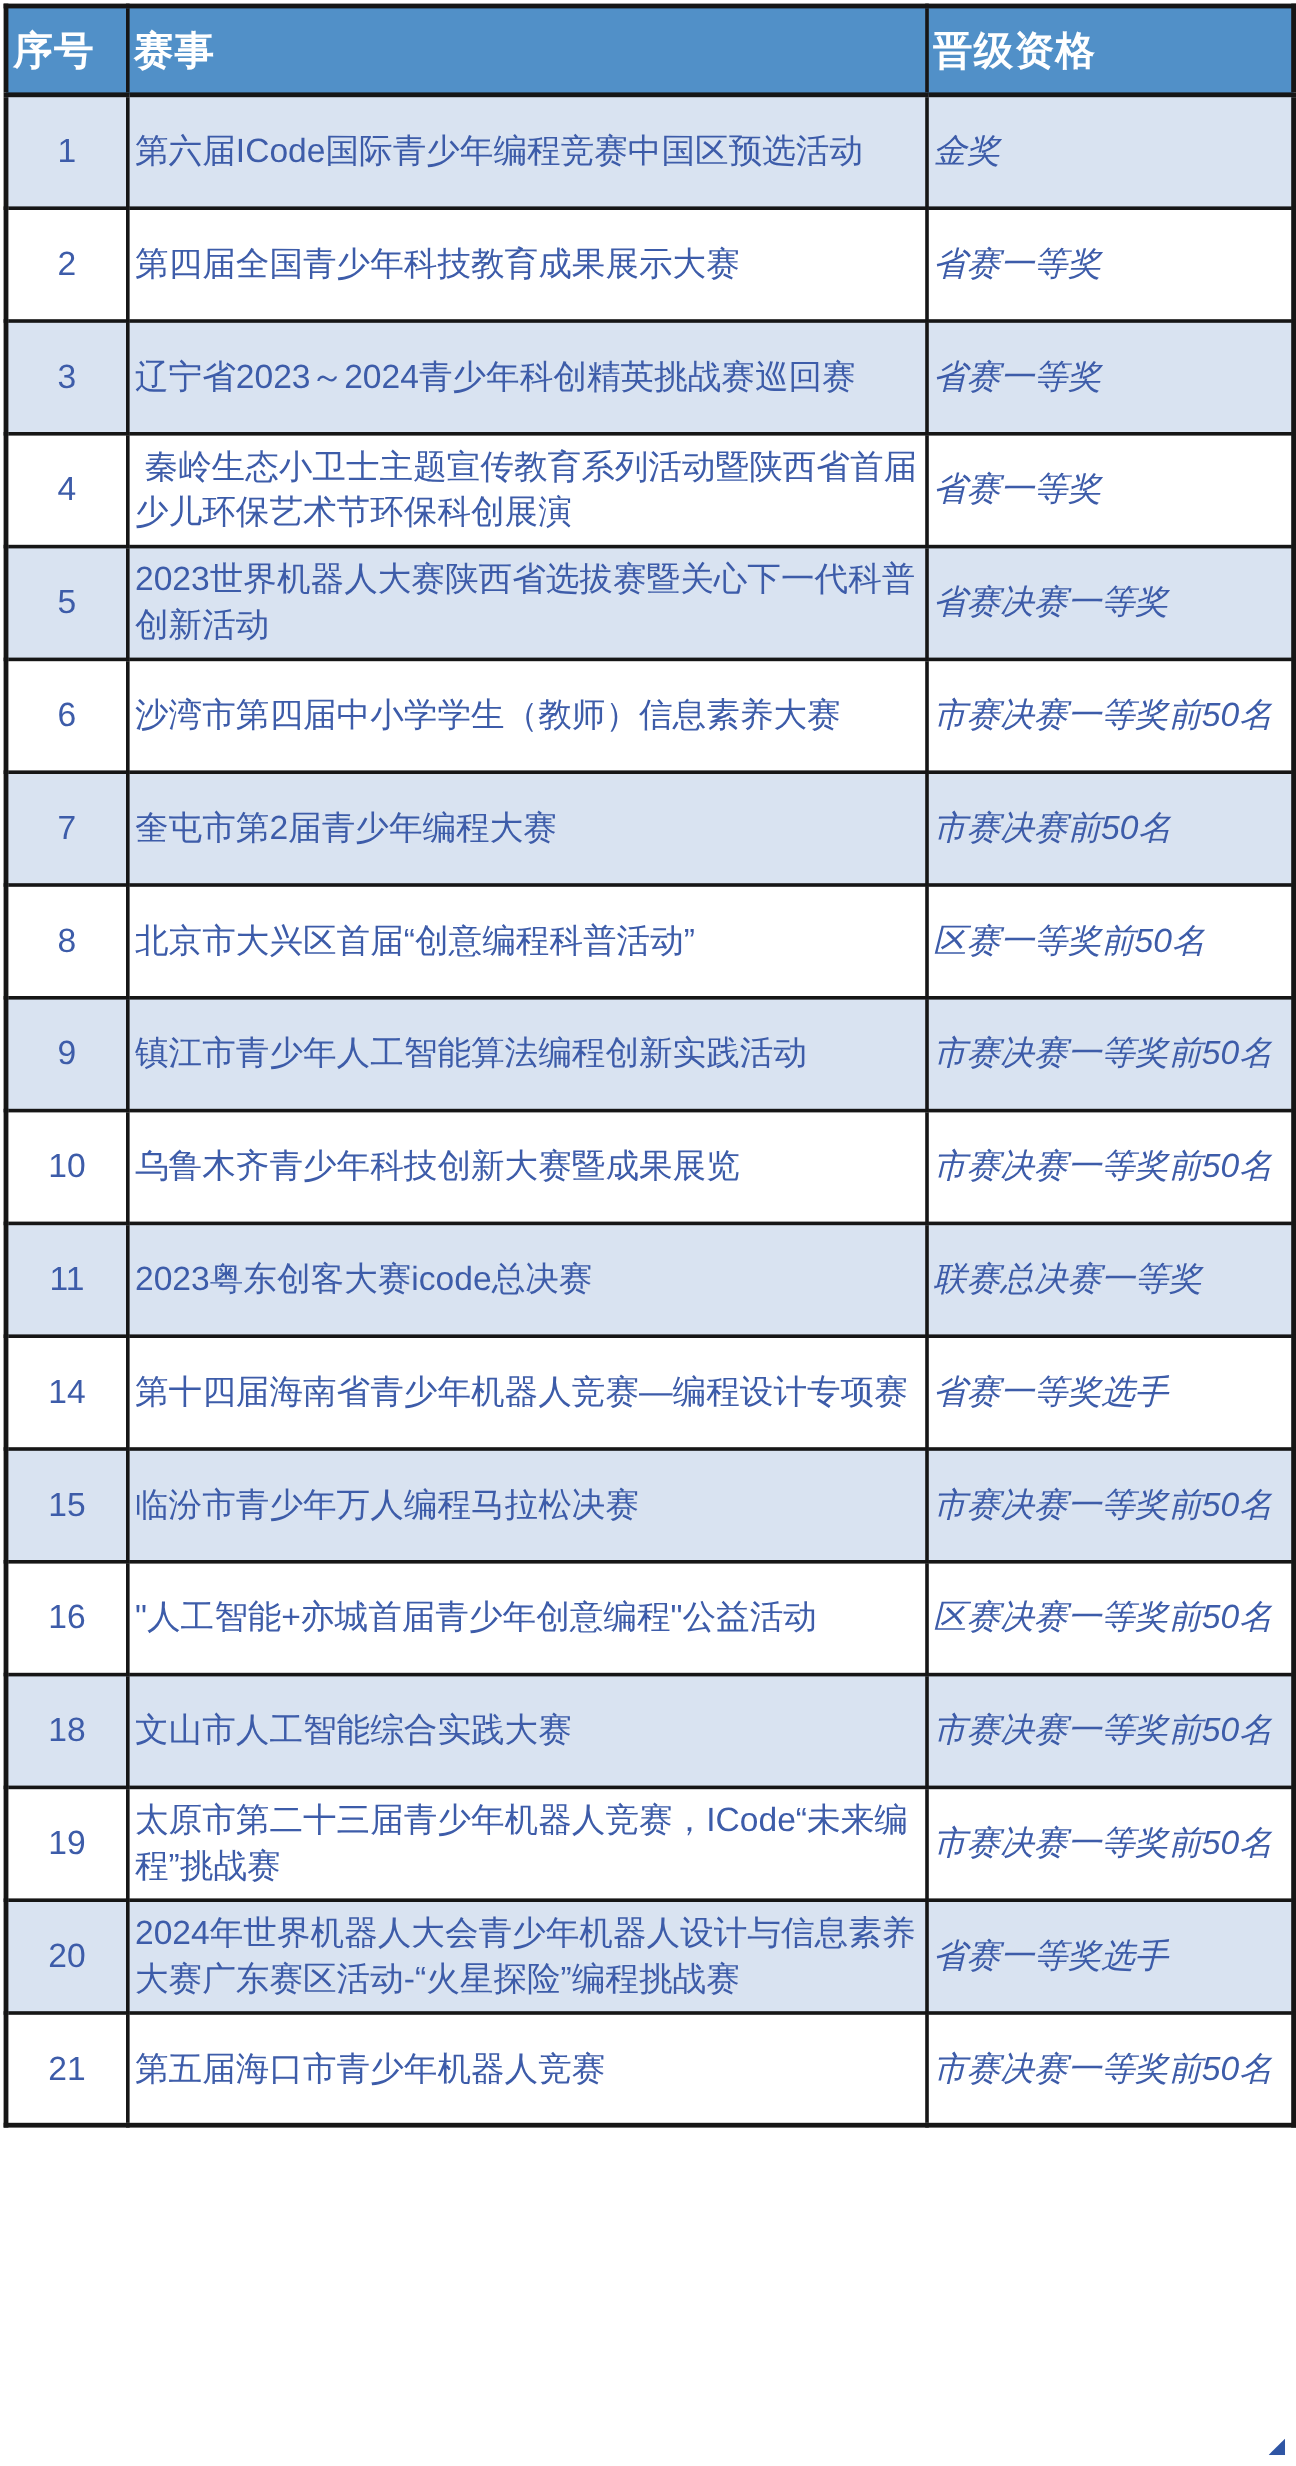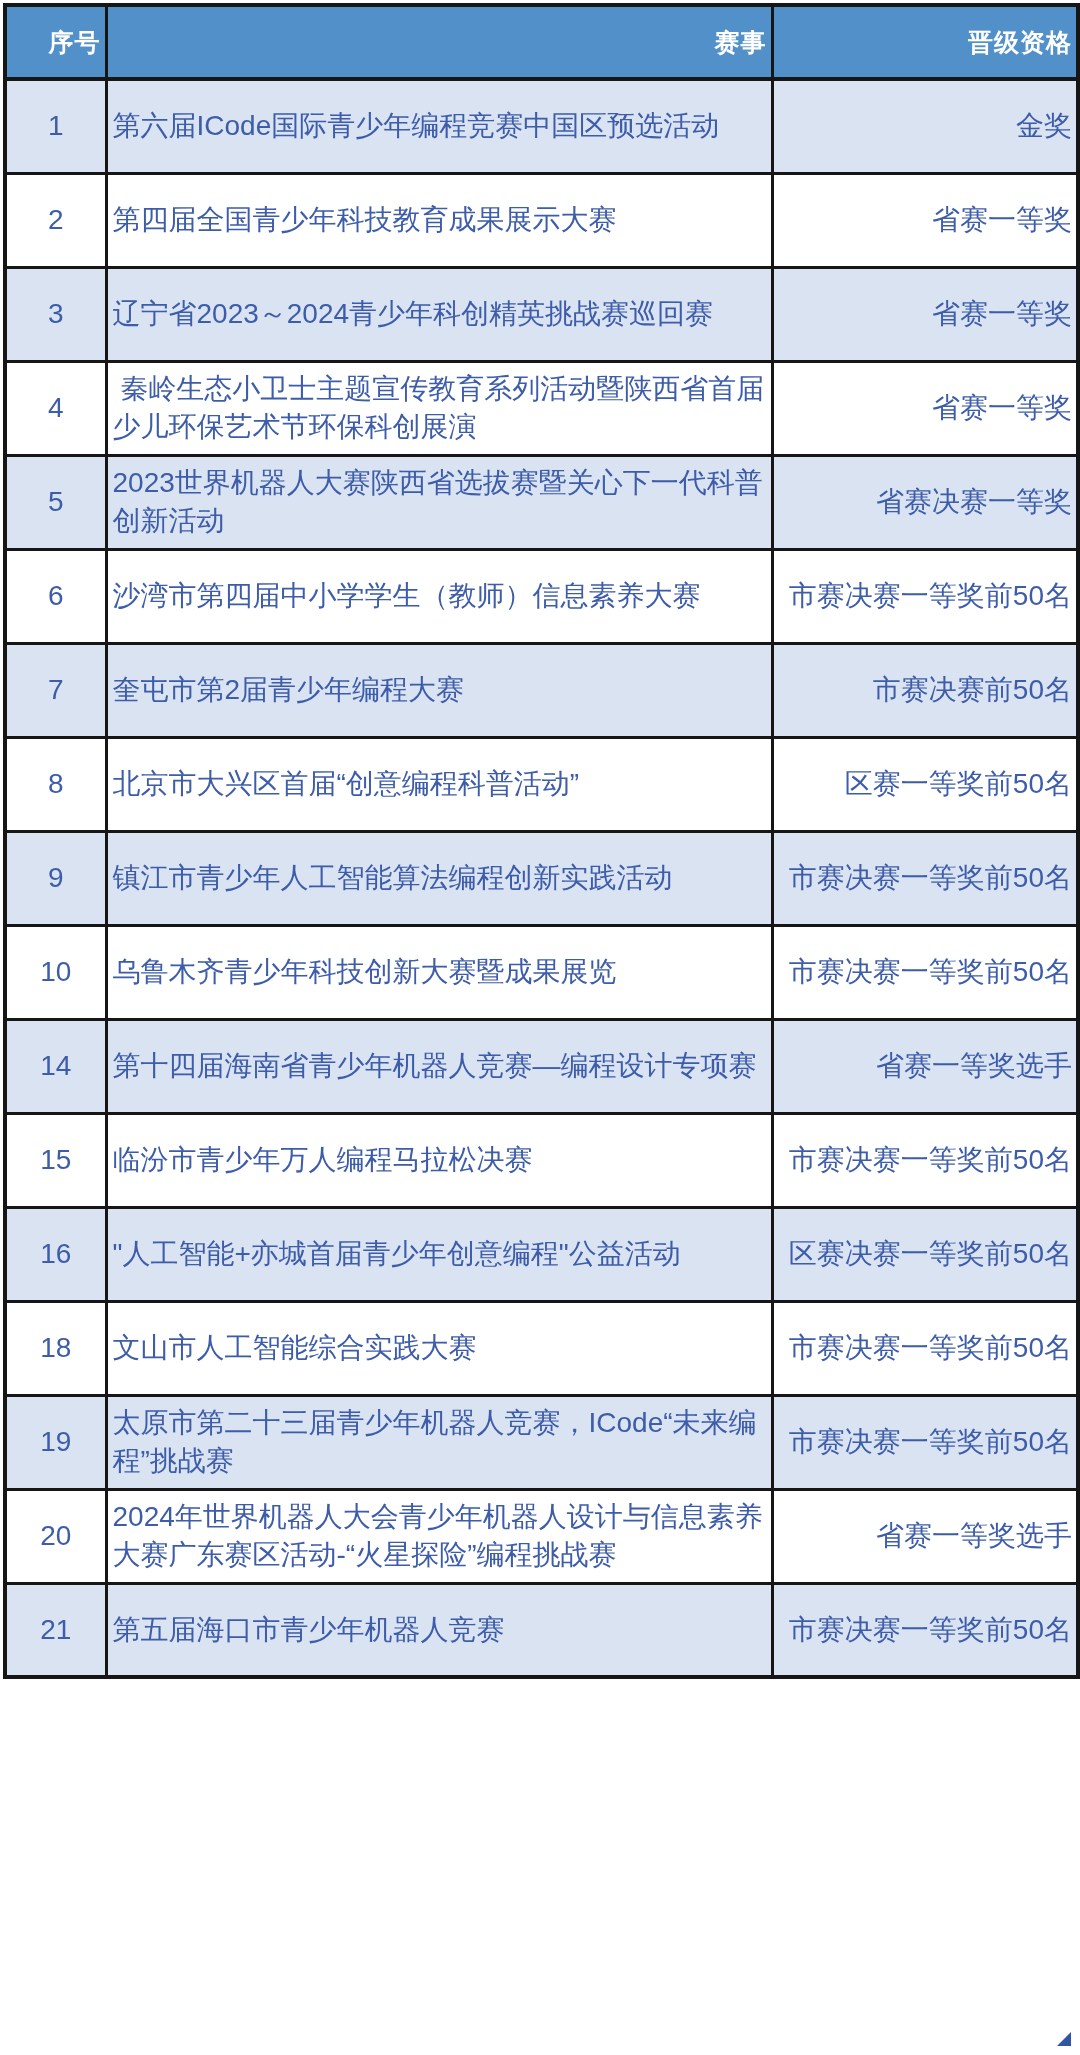--- a/index.html
+++ b/index.html
@@ -31,23 +31,23 @@
     border: 4px solid var(--border);
   }
   col.c-no    { width: 101px; }
   col.c-event { width: 666px; }
   col.c-qual  { width: 306px; }
 
   thead tr { height: 74px; }
   thead th {
     background: var(--header-bg);
     color: var(--header-text);
-    font-size: 25px;
+    font-size: 33px;
     font-weight: bold;
-    text-align: right;
+    text-align: left;
     vertical-align: middle;
     border: 3px solid var(--border);
     border-bottom-width: 4px;
     padding: 0 4px;
     letter-spacing: 1px;
   }
 
   tbody tr { height: 94px; background: var(--row-bg); }
   tbody tr:nth-child(odd) { background: var(--row-alt-bg); }
   tbody td {
@@ -58,21 +58,21 @@
     vertical-align: middle;
     padding: 2px 4px;
   }
   td.col-no { text-align: center; padding: 2px 2px; }
   td.col-event {
     text-align: left;
     white-space: pre-wrap;
     padding: 2px 6px 2px 5px;
     margin-left: 24px;
   }
-  td.col-qualification { text-align: right; }
+  td.col-qualification { text-align: left; font-style: italic; }
 
   .corner-triangle {
     position: absolute;
     right: 9px;
     bottom: 9px;
     width: 14px;
     height: 14px;
     background: #2F55A4;
     clip-path: polygon(100% 0, 100% 100%, 0 100%);
   }
@@ -139,20 +139,25 @@
           <td class="col-no">9</td>
           <td class="col-event">镇江市青少年人工智能算法编程创新实践活动</td>
           <td class="col-qualification">市赛决赛一等奖前50名</td>
         </tr>
         <tr>
           <td class="col-no">10</td>
           <td class="col-event">乌鲁木齐青少年科技创新大赛暨成果展览</td>
           <td class="col-qualification">市赛决赛一等奖前50名</td>
         </tr>
         <tr>
+          <td class="col-no">11</td>
+          <td class="col-event">2023粤东创客大赛icode总决赛</td>
+          <td class="col-qualification">联赛总决赛一等奖</td>
+        </tr>
+        <tr>
           <td class="col-no">14</td>
           <td class="col-event">第十四届海南省青少年机器人竞赛—编程设计专项赛</td>
           <td class="col-qualification">省赛一等奖选手</td>
         </tr>
         <tr>
           <td class="col-no">15</td>
           <td class="col-event">临汾市青少年万人编程马拉松决赛</td>
           <td class="col-qualification">市赛决赛一等奖前50名</td>
         </tr>
         <tr>

